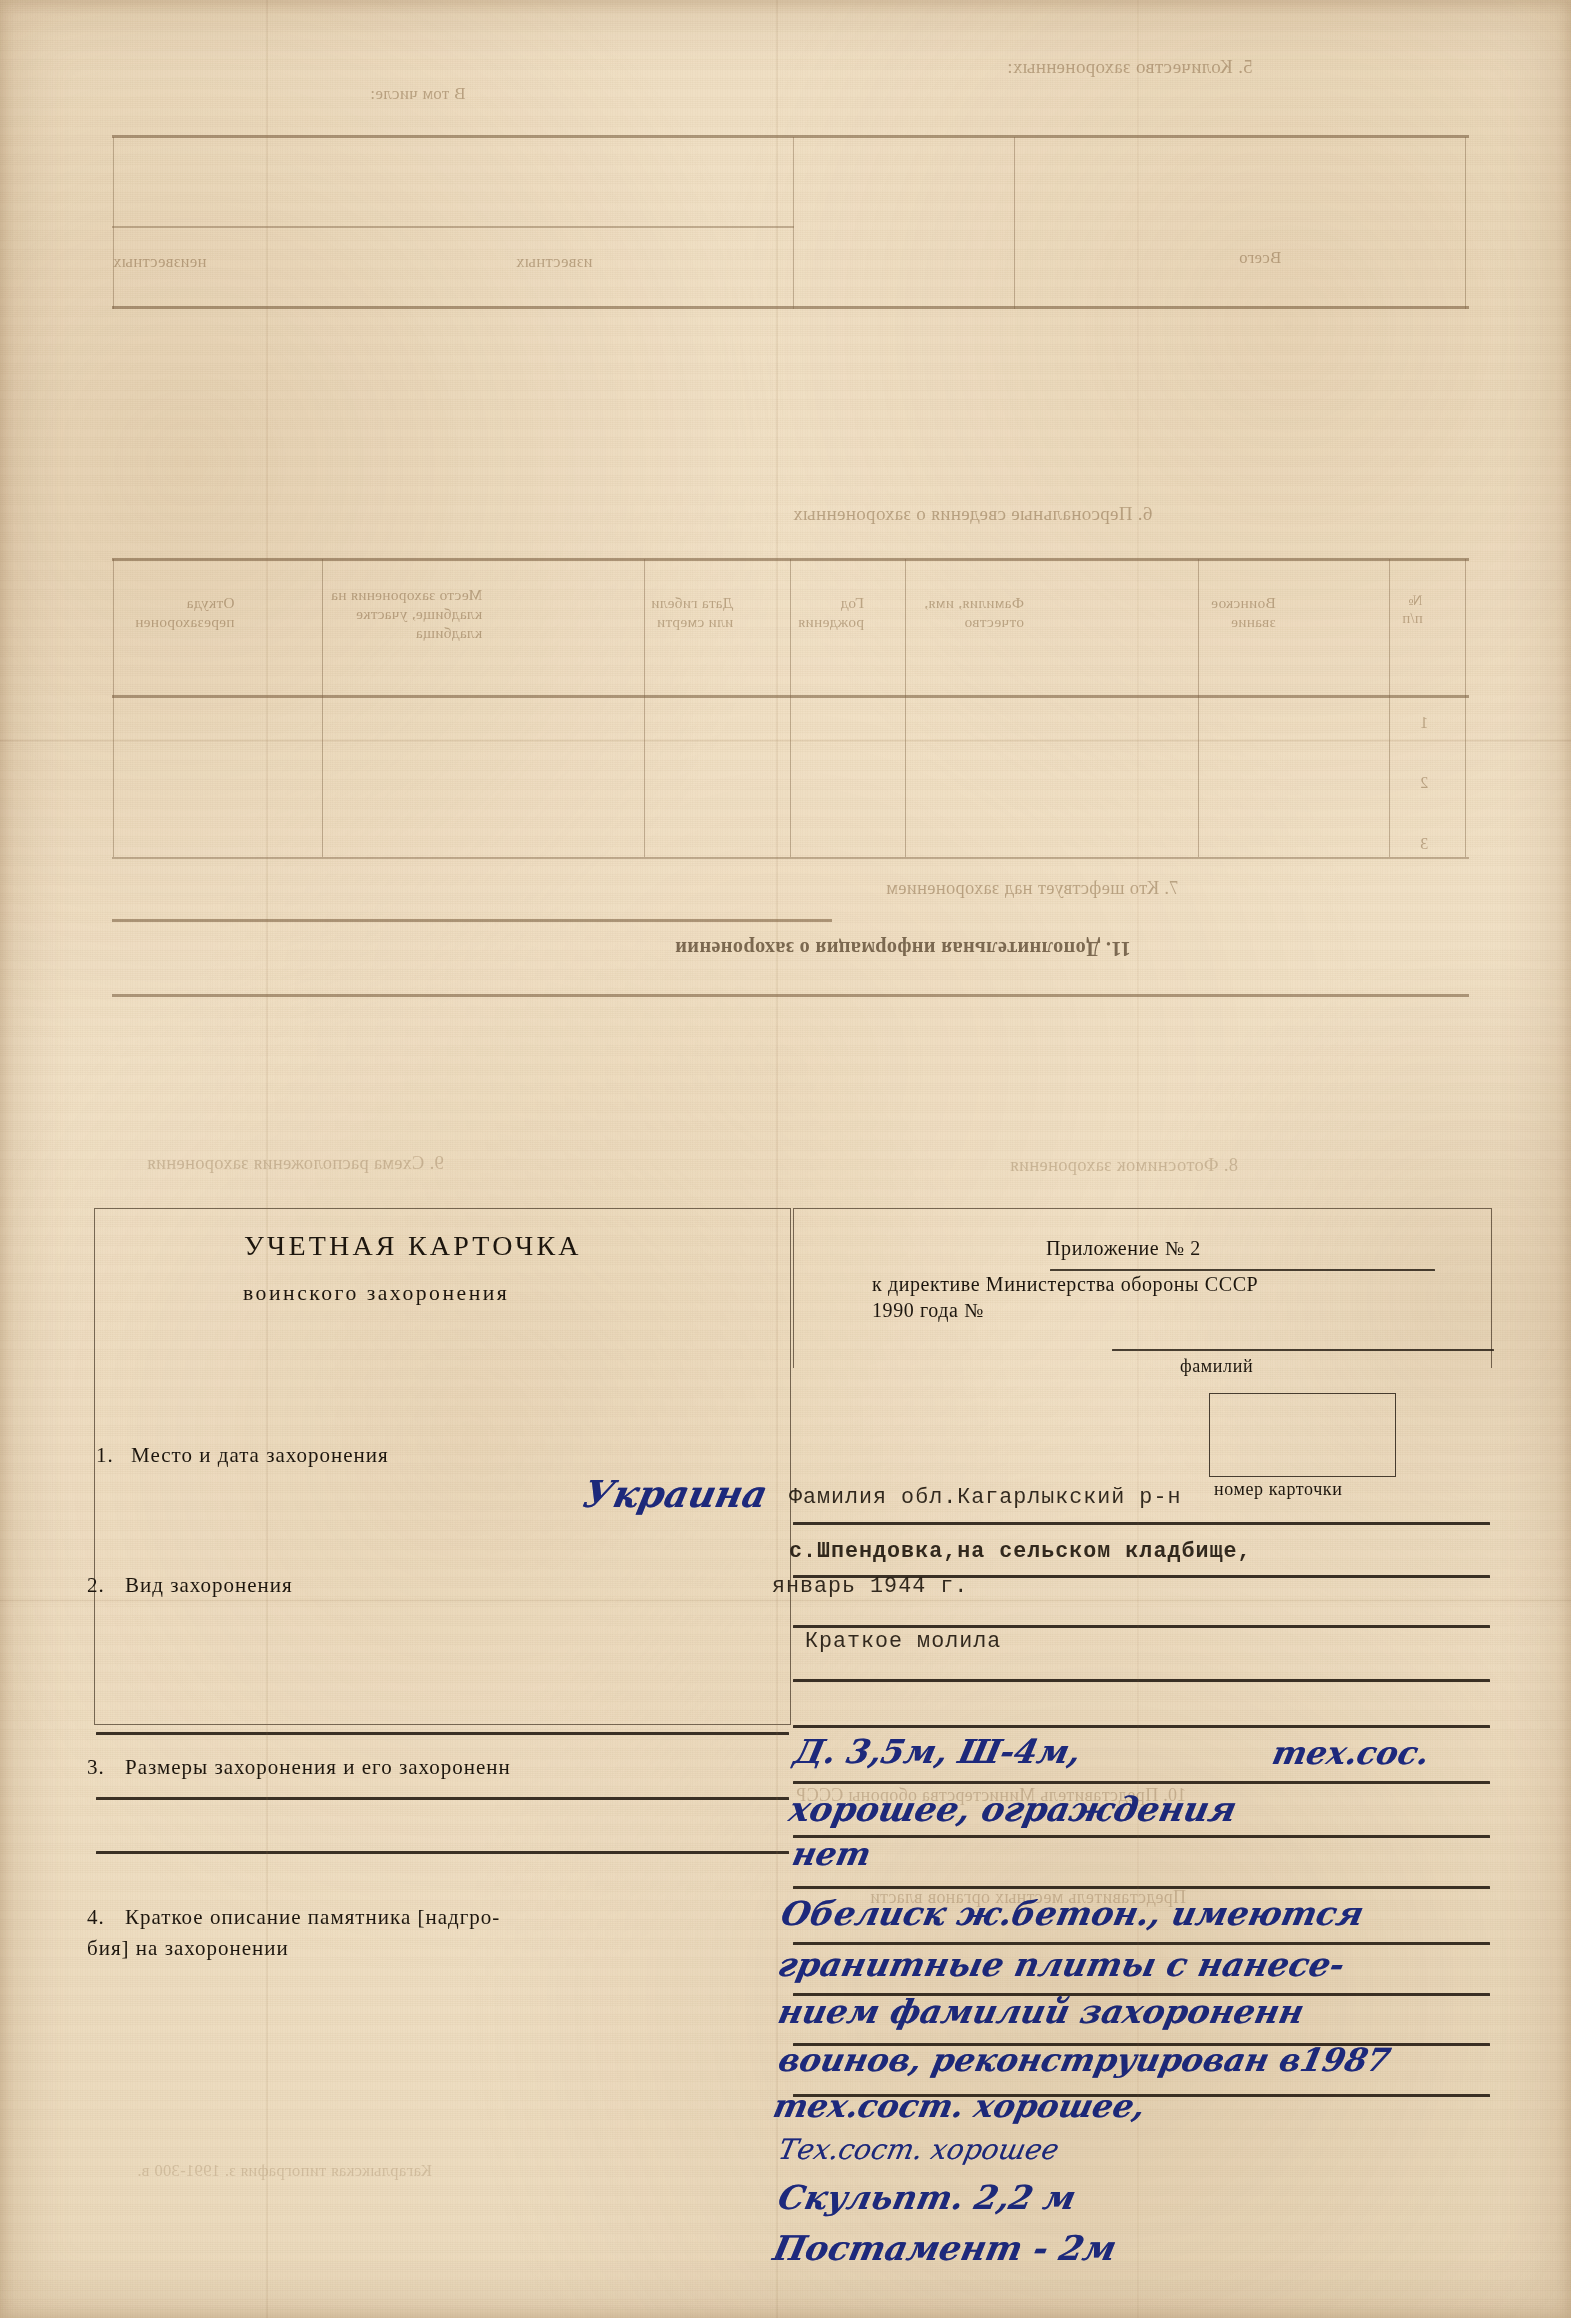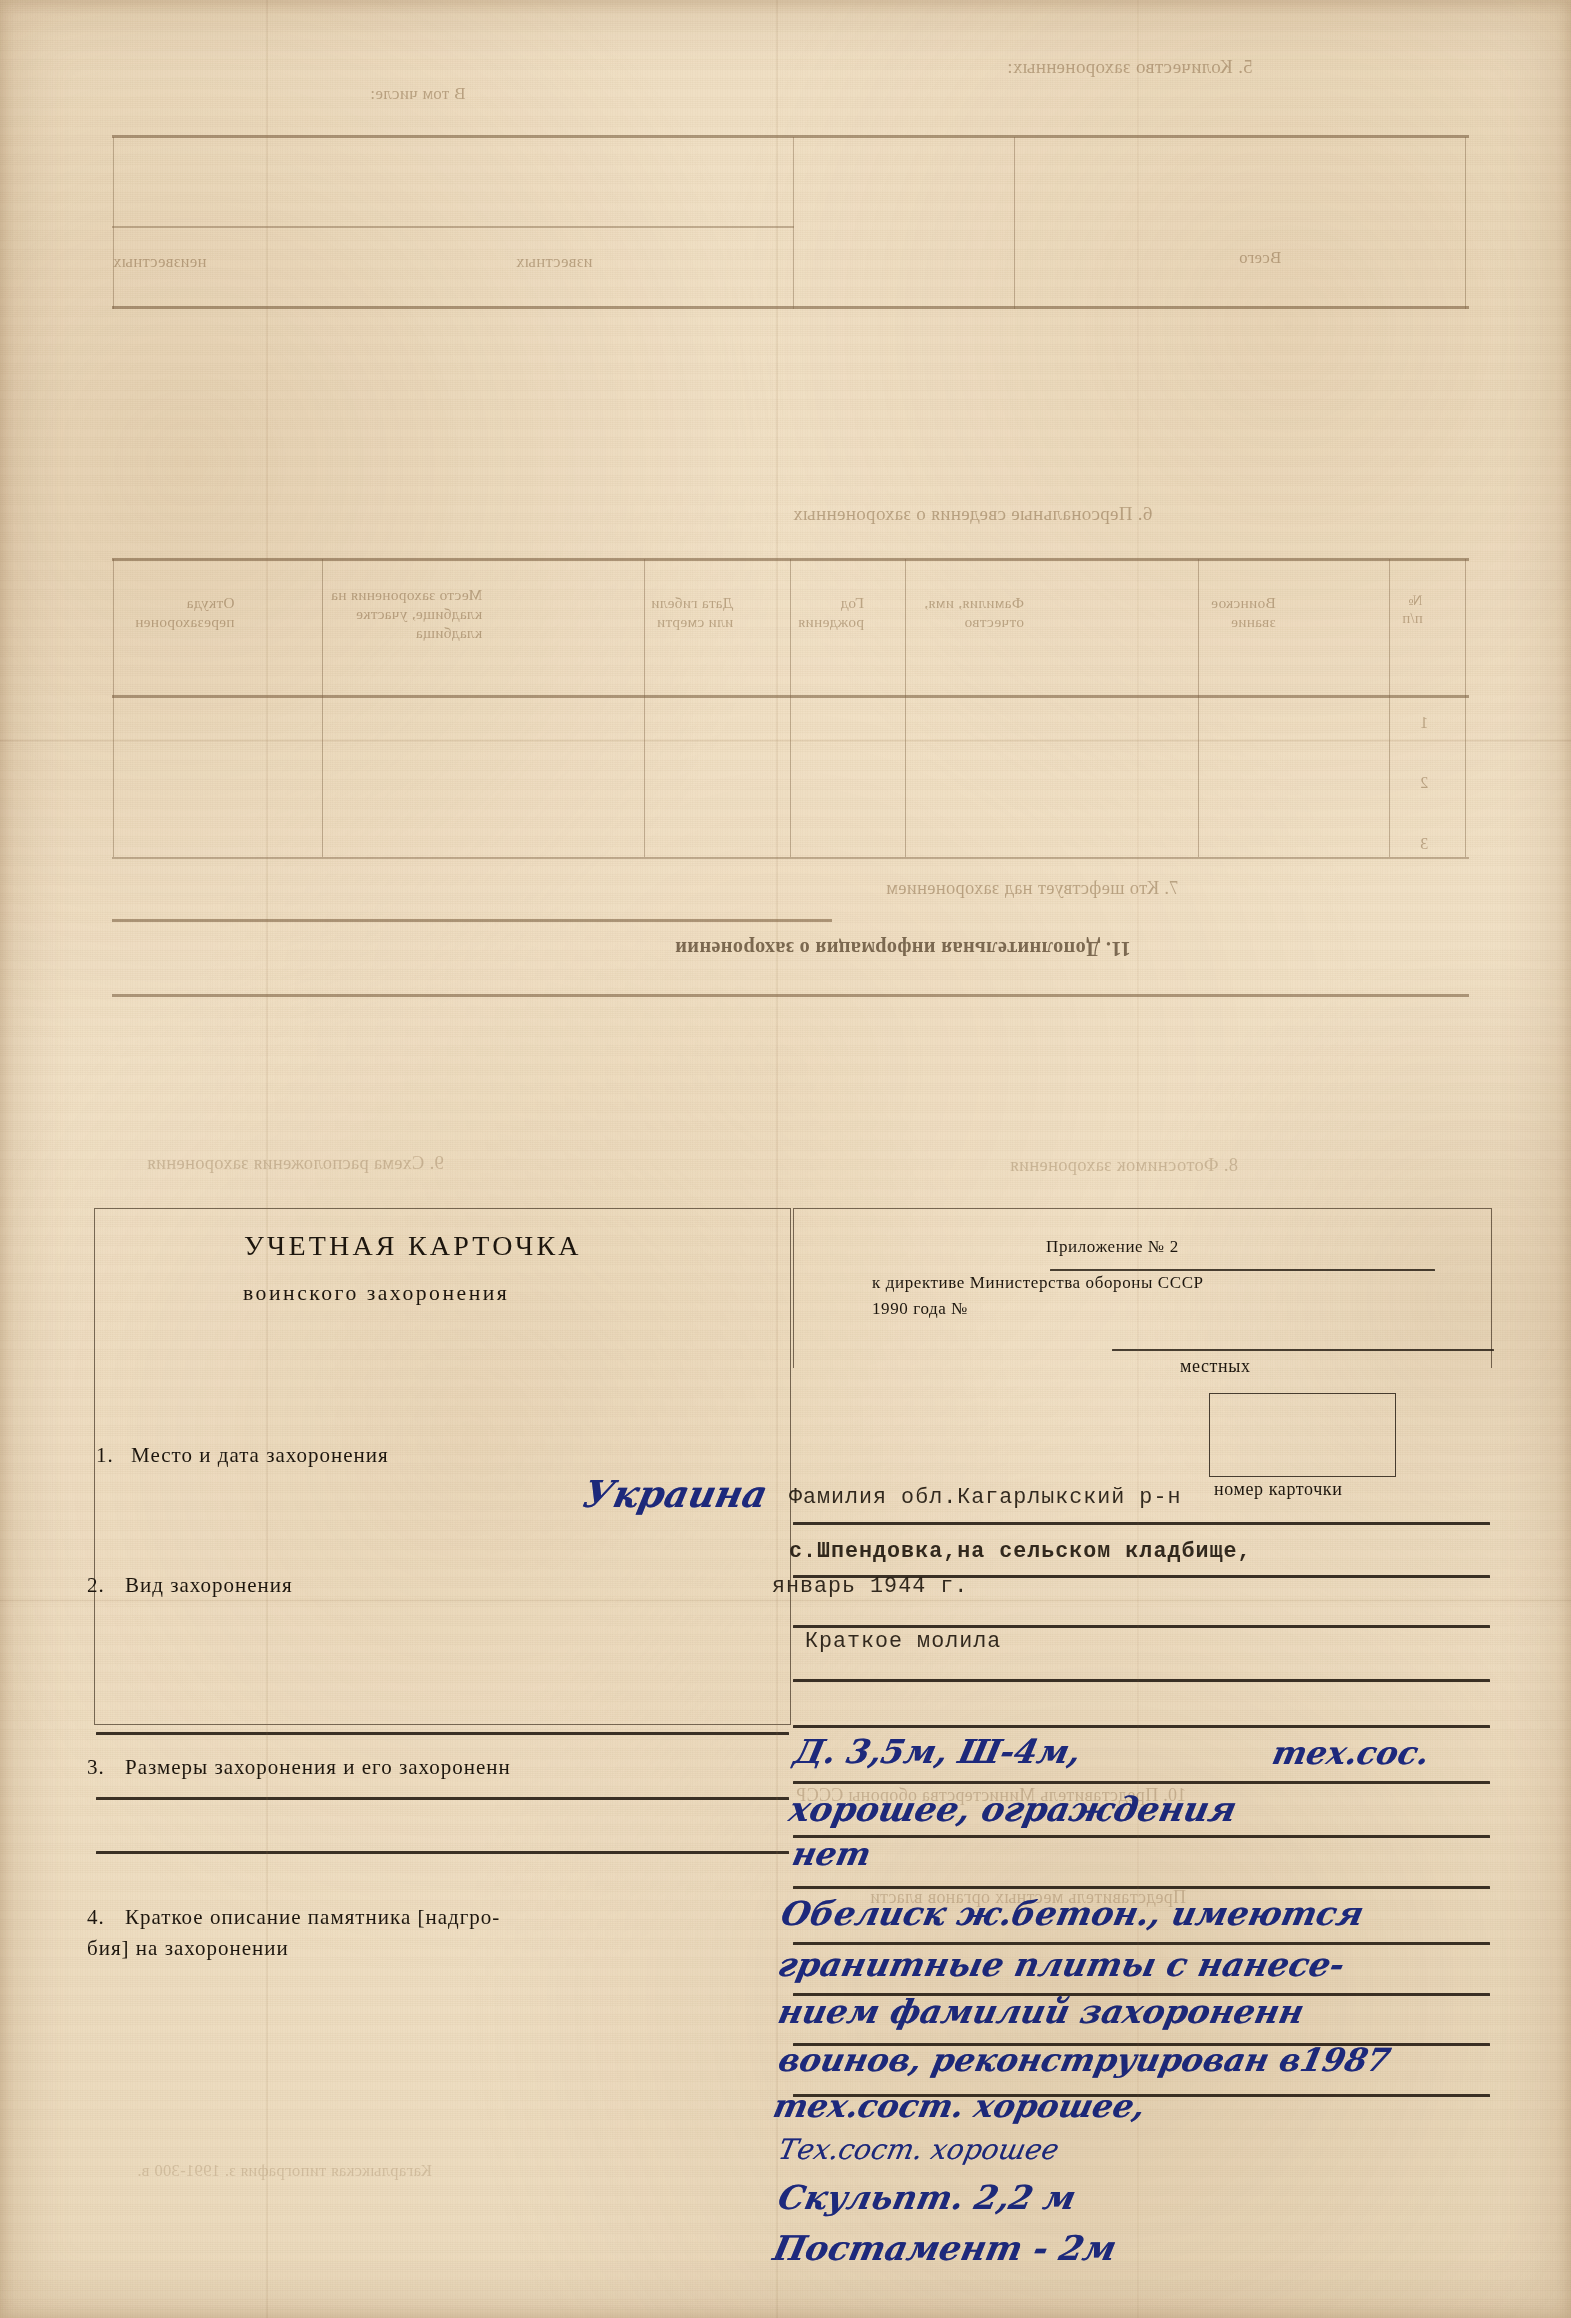--- a/index.html
+++ b/index.html
@@ -86,21 +86,21 @@
     position:absolute;
     color:#1d160e;
     font-family:"Liberation Serif", serif;
     font-weight:normal;
     white-space:nowrap;
     letter-spacing:0.6px;
   }
   .title1{ font-size:28px; letter-spacing:3.2px; }
   .title2{ font-size:21.7px; letter-spacing:2.5px; }
   .item   { font-size:21px; letter-spacing:1px; }
-  .appx   { font-size:17px; letter-spacing:0.6px; font-weight:normal; }
+  .appx   { font-size:20px; letter-spacing:0.6px; font-weight:normal; }
   .cap    { font-size:18px; letter-spacing:0.6px; font-weight:normal; }
 
   
   .typed{
     position:absolute;
     color:#241c12;
     font-family:"Liberation Mono", monospace;
     font-size:21.7px;
     letter-spacing:1px;
     white-space:nowrap;
@@ -201,21 +201,21 @@
 
   <div class="printed title1" style="left:244px;top:1230px;">УЧЕТНАЯ   КАРТОЧКА</div>
   <div class="printed title2" style="left:243px;top:1281px;">воинского   захоронения</div>
 
   <div class="printed appx" style="left:1046px;top:1237px;font-weight:normal;">Приложение  № 2</div>
   <div class="rule thin" style="left:1050px;top:1269px;width:385px;"></div>
   <div class="printed appx" style="left:872px;top:1273px;">к директиве  Министерства обороны СССР</div>
   <div class="printed appx" style="left:872px;top:1299px;">1990 года №</div>
 
   <div class="rule thin" style="left:1112px;top:1349px;width:382px;"></div>
-  <div class="printed cap" style="left:1180px;top:1356px;">местных</div>
+  <div class="printed cap" style="left:1180px;top:1356px;">фамилий</div>
   <span class="typed" style="left:1121px;top:1322px;font-size:19px;"></span>
 
   <div class="numbox" style="left:1209px;top:1393px;width:185px;height:82px;"></div>
   <span class="typed" style="left:1223px;top:1416px;font-size:20.4px;"></span>
   <div class="printed cap" style="left:1214px;top:1479px;">номер карточки</div>
 
   <div class="printed item" style="left:96px;top:1443px;">1.</div>
   <div class="printed item" style="left:131px;top:1443px;">Место  и  дата  захоронения</div>
 
   <div class="hand" style="left:584px;top:1472px;font-size:37px;">

